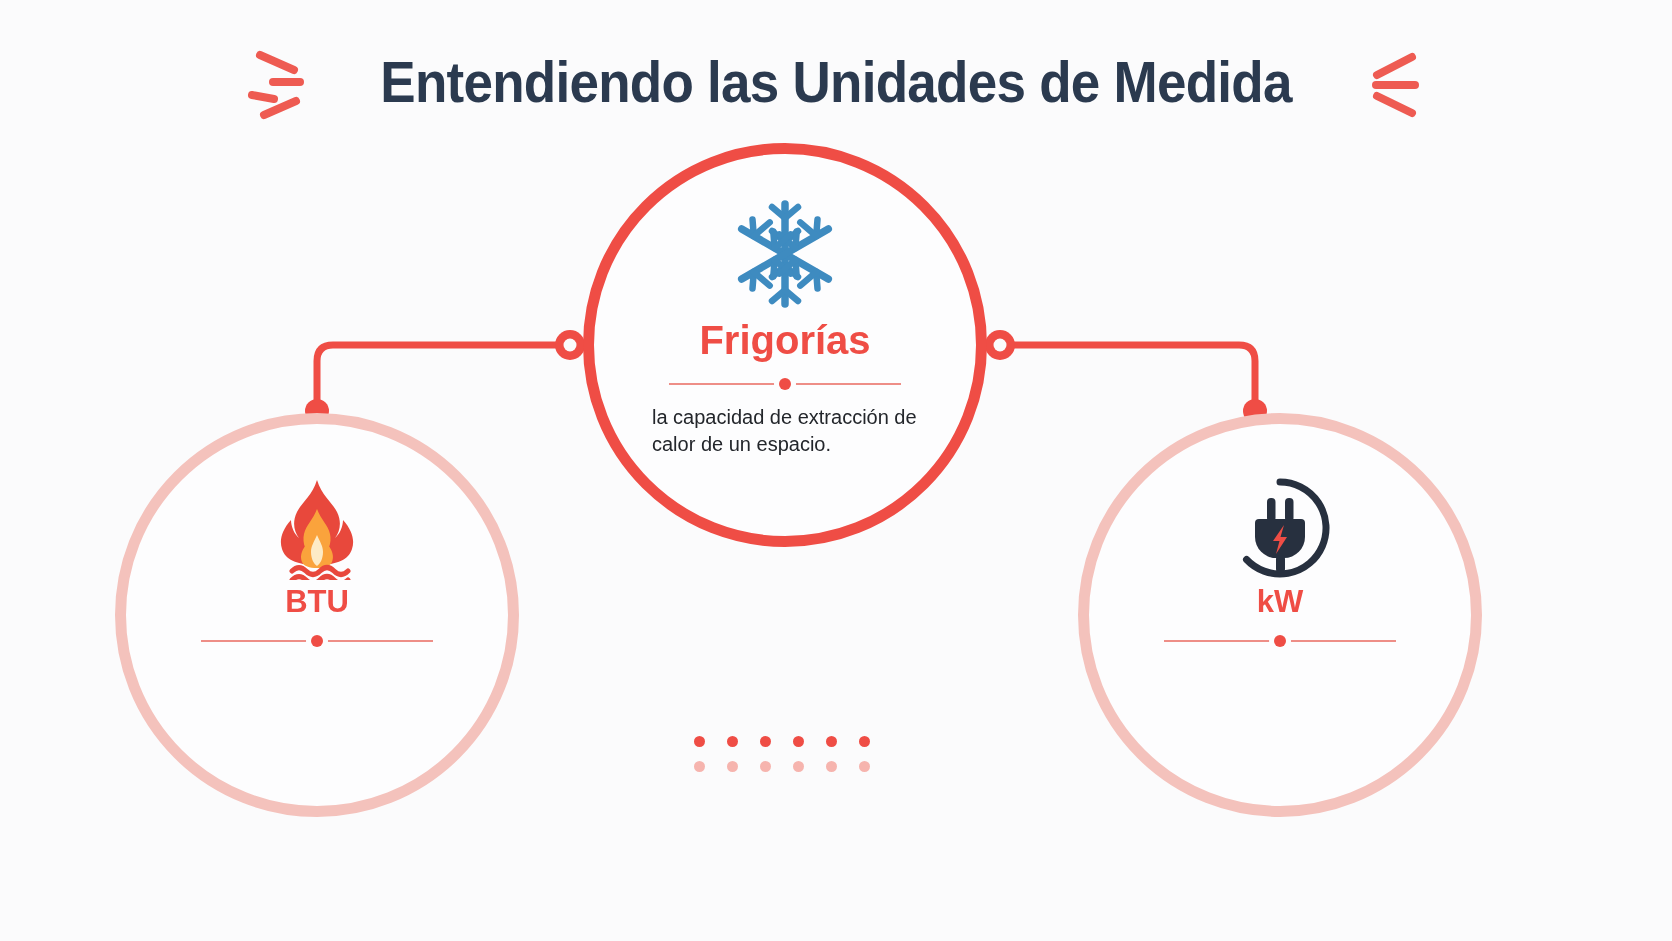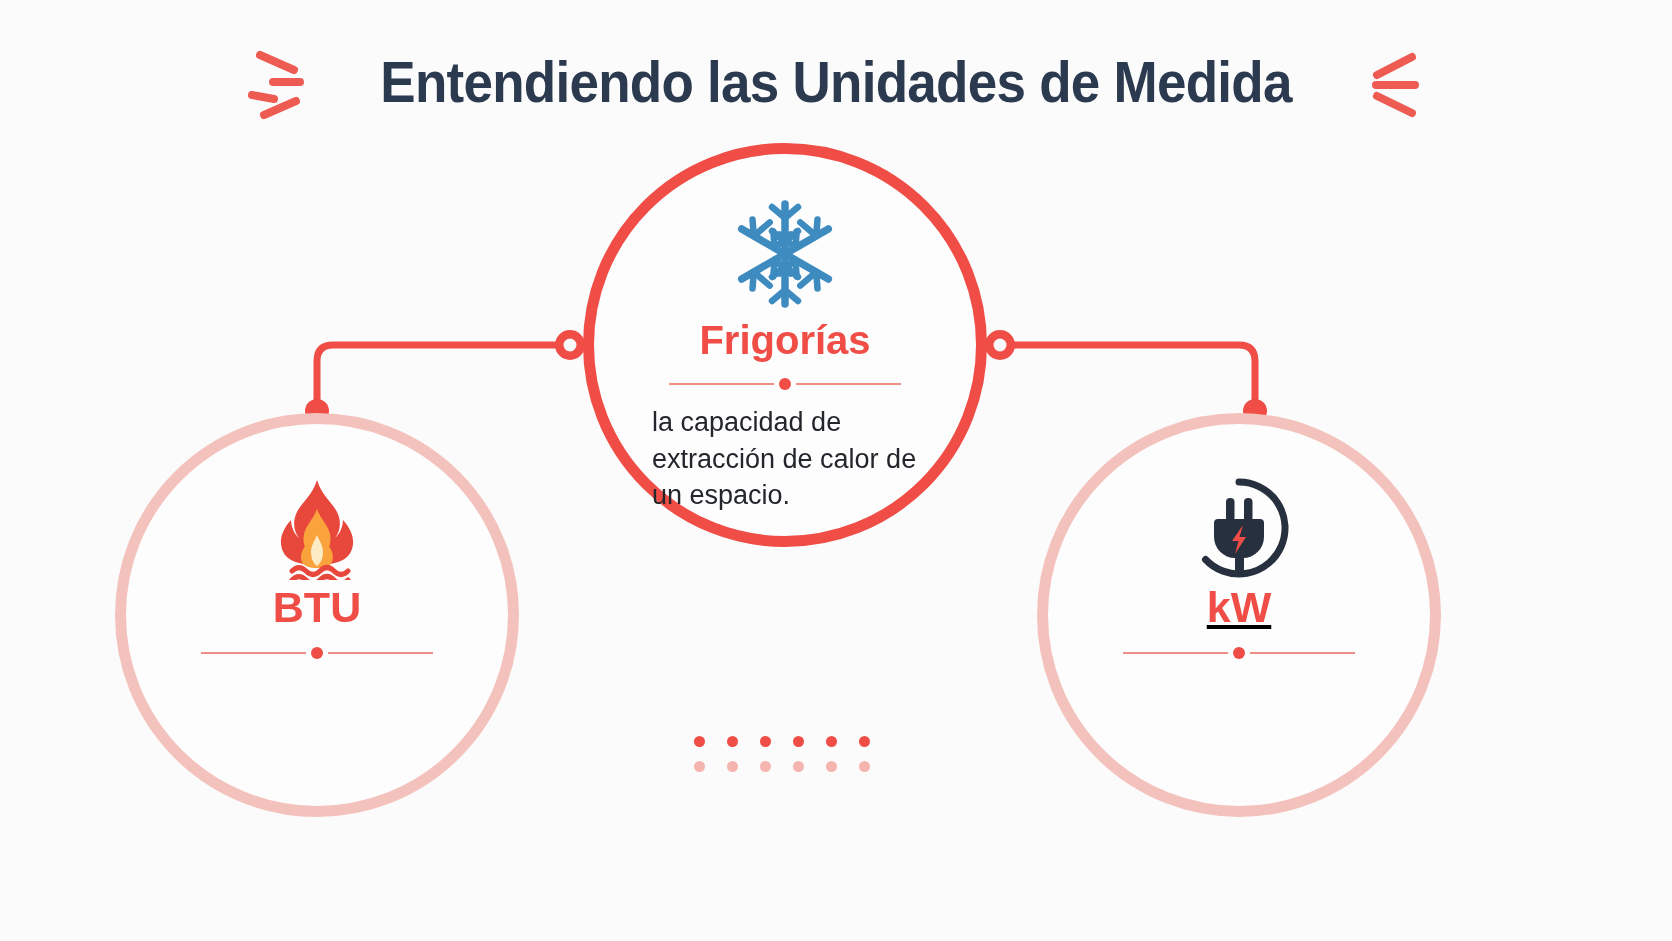--- a/index.html
+++ b/index.html
@@ -79,38 +79,38 @@
     border: 11px solid #EF4D45;
     padding-top: 44px;
   }
   .node.side {
     width: 404px;
     height: 404px;
     border: 11px solid #F4C2BC;
     padding-top: 52px;
   }
   .node.left  { left: 115px; top: 413px; }
-  .node.right { left: 1037px; top: 413px; text-decoration: underline; }
+  .node.right { left: 1078px; top: 413px; }
 
   .node-icon {
     height: 104px;
     display: flex;
     align-items: center;
     justify-content: center;
     margin-bottom: 4px;
   }
   .node.center .node-icon { height: 112px; }
 
   .node-title {
     color: #EF4D45;
     font-weight: 700;
     line-height: 1;
   }
   .node.center .node-title { font-size: 40px; margin-top: 6px; }
-  .node.side   .node-title { font-size: 43px; margin-top: 2px; }
+  .node.side   .node-title { font-size: 31px; margin-top: 2px; }
 
   .divider {
     position: relative;
     width: 232px;
     height: 14px;
     margin: 17px 0 13px 0;
     display: flex;
     align-items: center;
     justify-content: center;
   }
@@ -124,21 +124,21 @@
   .divider .knob {
     position: relative;
     width: 12px;
     height: 12px;
     border-radius: 50%;
     background: #EF4D45;
     box-shadow: 0 0 0 5px #FDFDFE;
   }
 
   .node-desc {
-    font-size: 27px;
+    font-size: 20px;
     line-height: 1.36;
     color: #23262B;
     width: 268px;
     font-family: "Liberation Sans", sans-serif;
   }
   .node.center .node-desc { width: 266px; }
 
   
   #dot-grid {
     position: absolute;

